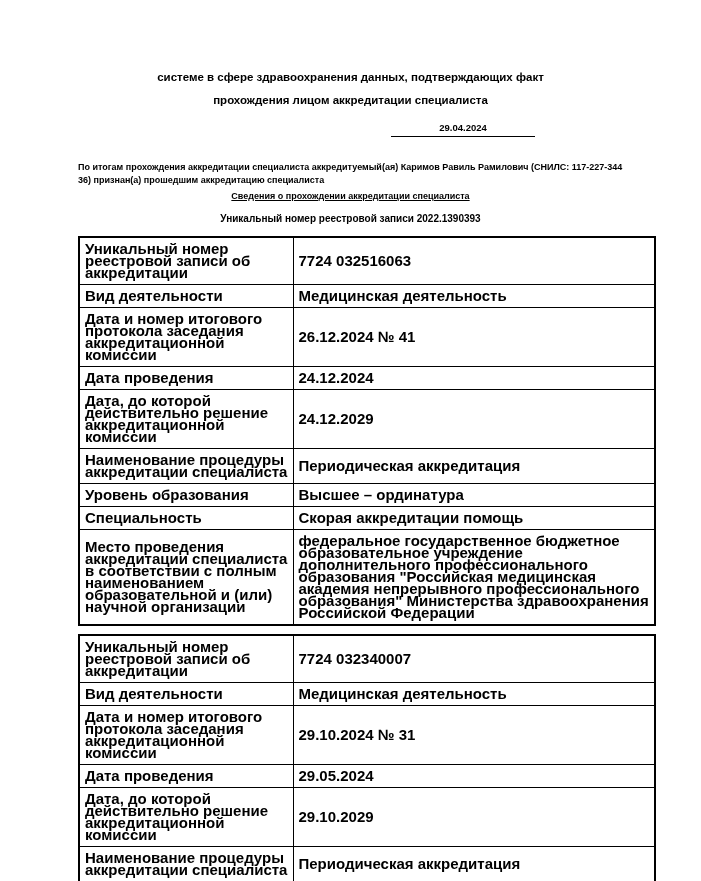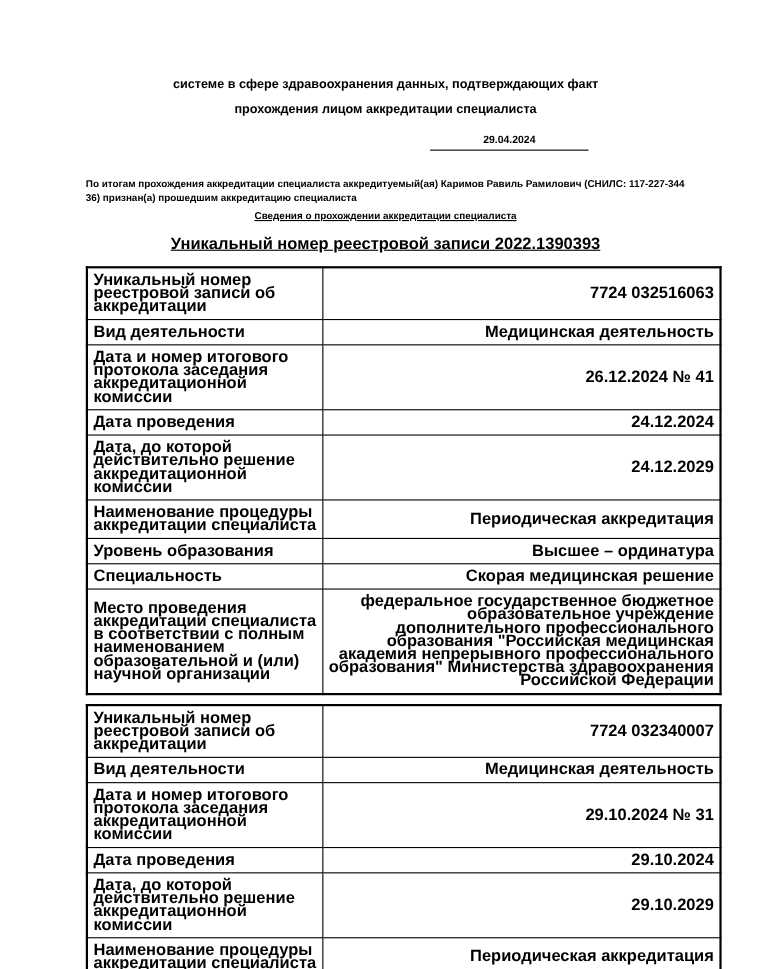--- a/index.html
+++ b/index.html
@@ -51,39 +51,38 @@
   }
   .section-heading {
     margin-top: 4px;
     text-align: center;
     font-size: 9px;
     text-decoration: underline;
   }
   .registry-heading {
     margin-top: 12px;
     text-align: center;
-    font-size: 15px;
-    text-decoration: underline;
+    font-size: 10px;
   }
   table.acc-table {
     width: 545px;
     border-collapse: collapse;
     table-layout: fixed;
     font-size: 15px;
     line-height: 12px;
     border: 2px solid #000000;
   }
   table.acc-table td {
     border: 1px solid #000000;
     vertical-align: middle;
     padding: 5px 5px;
     font-weight: 700;
   }
   td.cell-label { width: 214px; }
-  td.cell-value { width: 362px; text-align: right; }
+  td.cell-value { width: 362px; }
   .table-1 { margin-top: 12px; }
   .table-2 { margin-top: 8px; }
 </style>
 </head>
 <body>
 
 <div class="page">
   <div class="content">
 
     <div class="doc-title">
@@ -126,21 +125,21 @@
           <tr>
             <td class="cell-label">Наименование процедуры аккредитации специалиста</td>
             <td class="cell-value">Периодическая аккредитация</td>
           </tr>
           <tr>
             <td class="cell-label">Уровень образования</td>
             <td class="cell-value">Высшее – ординатура</td>
           </tr>
           <tr>
             <td class="cell-label">Специальность</td>
-            <td class="cell-value">Скорая медицинская решение</td>
+            <td class="cell-value">Скорая аккредитации помощь</td>
           </tr>
           <tr>
             <td class="cell-label">Место проведения аккредитации специалиста в соответствии с полным наименованием образовательной и (или) научной организации</td>
             <td class="cell-value">федеральное государственное бюджетное образовательное учреждение дополнительного профессионального образования "Российская медицинская академия непрерывного профессионального образования" Министерства здравоохранения Российской Федерации</td>
           </tr>
         </tbody>
     </table>
 
     <table class="acc-table table-2">
       <tbody>
@@ -151,21 +150,21 @@
           <tr>
             <td class="cell-label">Вид деятельности</td>
             <td class="cell-value">Медицинская деятельность</td>
           </tr>
           <tr>
             <td class="cell-label">Дата и номер итогового протокола заседания аккредитационной комиссии</td>
             <td class="cell-value">29.10.2024 № 31</td>
           </tr>
           <tr>
             <td class="cell-label">Дата проведения</td>
-            <td class="cell-value">29.10.2024</td>
+            <td class="cell-value">29.05.2024</td>
           </tr>
           <tr>
             <td class="cell-label">Дата, до которой действительно решение аккредитационной комиссии</td>
             <td class="cell-value">29.10.2029</td>
           </tr>
           <tr>
             <td class="cell-label">Наименование процедуры аккредитации специалиста</td>
             <td class="cell-value">Периодическая аккредитация</td>
           </tr>
           <tr>

